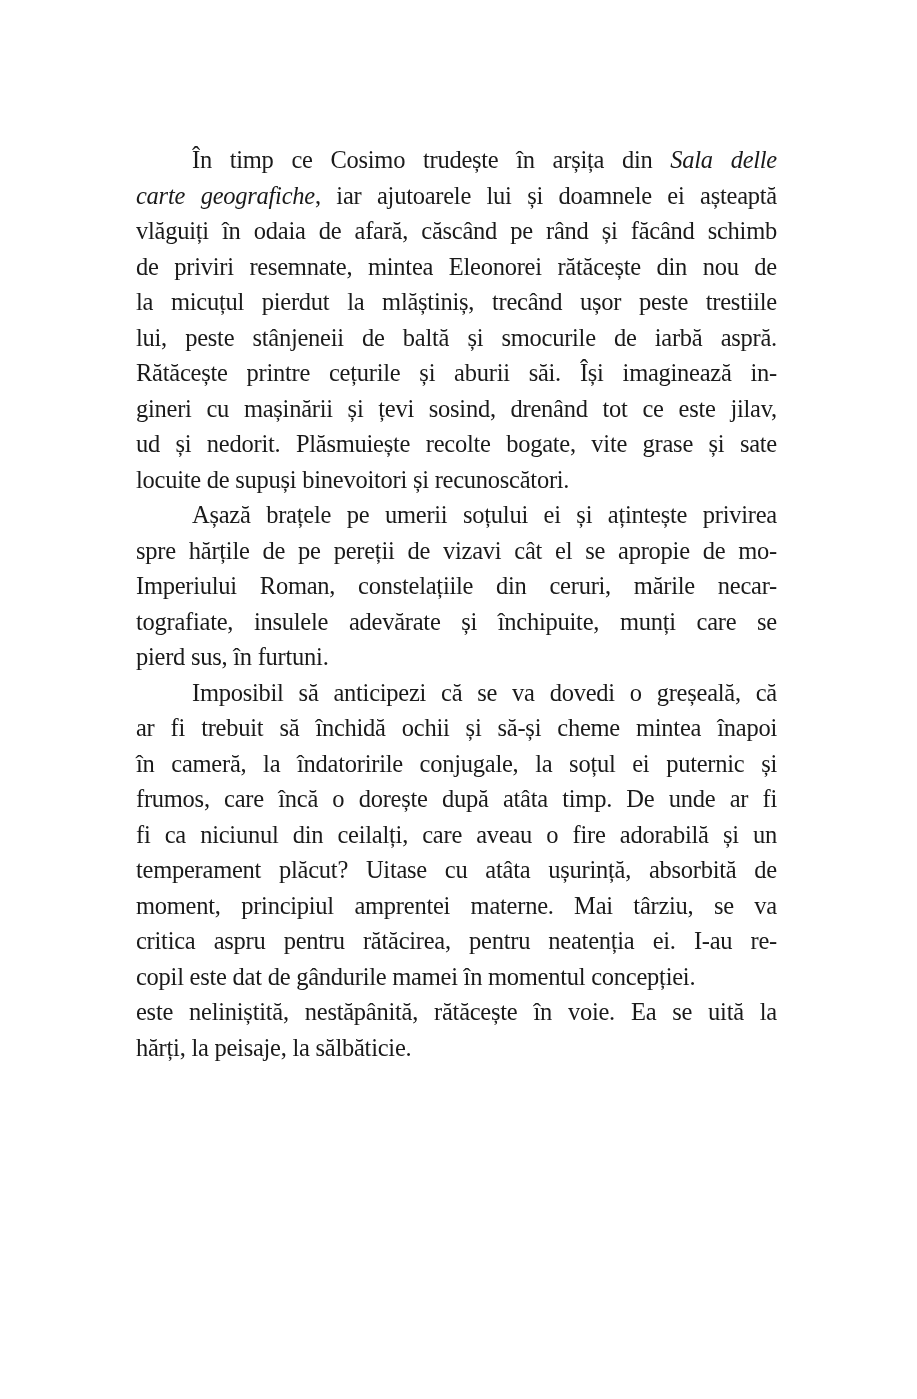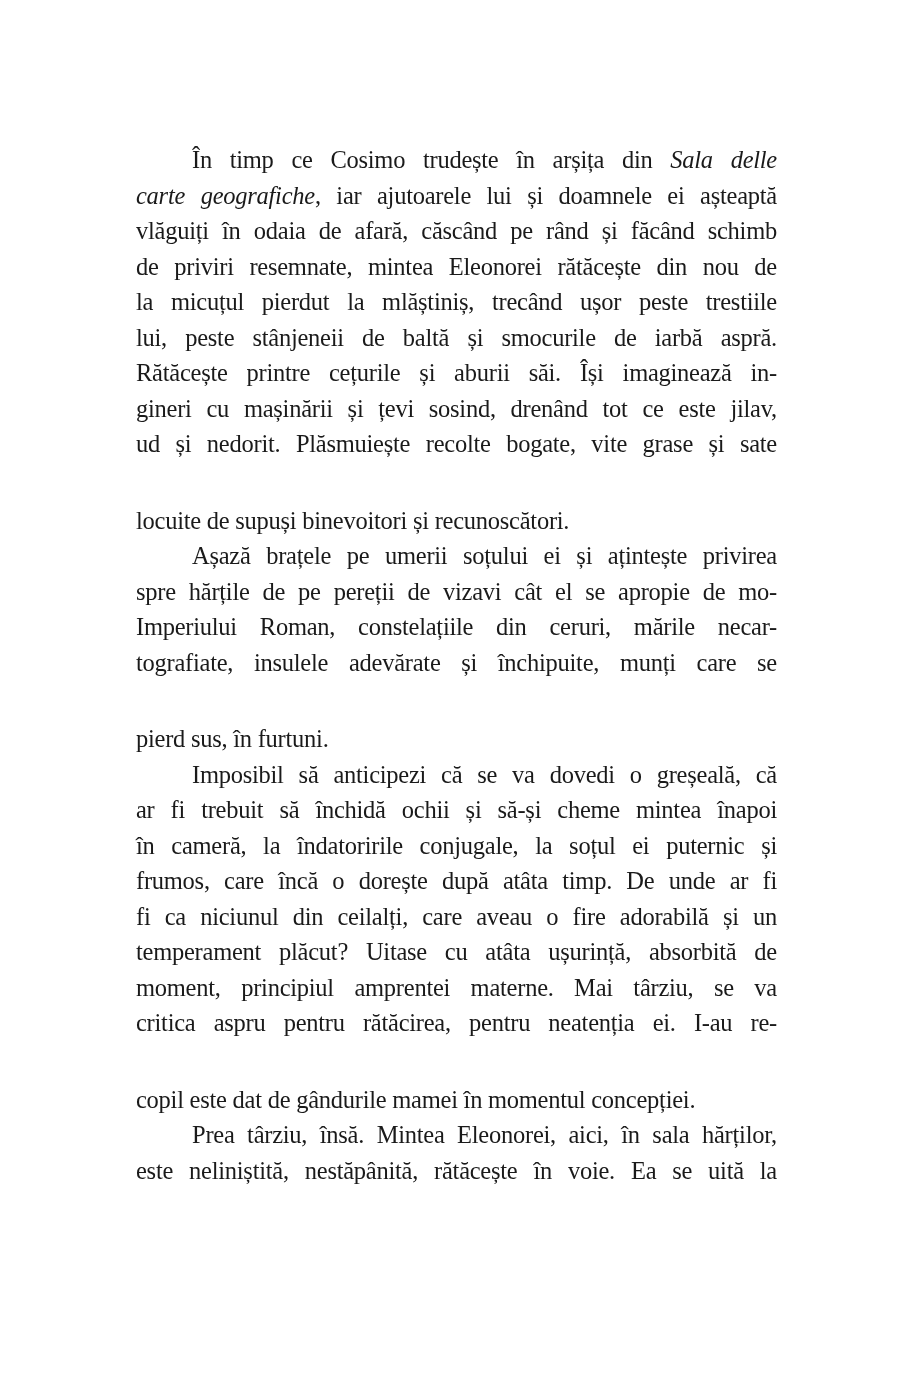--- a/index.html
+++ b/index.html
@@ -36,21 +36,20 @@
   }
   .line {
     text-align: justify;
     text-align-last: justify;
   }
   .line.first {
     text-indent: 56px;
   }
   .line.para-end {
     text-align-last: left;
-    margin-top: 41px;
   }
   .italic {
     font-style: italic;
   }
   .footer {
     position: absolute;
     left: 136px;
     top: 1286px;
     width: 641px;
     display: flex;
@@ -99,21 +98,20 @@
         <div class="line"><span>ar fi trebuit să închidă ochii și să-și cheme mintea înapoi</span></div>
         <div class="line"><span>în cameră, la îndatoririle conjugale, la soțul ei puternic și</span></div>
         <div class="line"><span>frumos, care încă o dorește după atâta timp. De unde ar fi</span></div>
         <div class="line"><span>fi ca niciunul din ceilalți, care aveau o fire adorabilă și un</span></div>
         <div class="line"><span>temperament plăcut? Uitase cu atâta ușurință, absorbită de</span></div>
         <div class="line"><span>moment, principiul amprentei materne. Mai târziu, se va</span></div>
         <div class="line"><span>critica aspru pentru rătăcirea, pentru neatenția ei. I-au re-</span></div>
         <div class="line para-end"><span>copil este dat de gândurile mamei în momentul concepției.</span></div>
       </div>
       <div class="paragraph">
-        <div class="line first"><span>Prea târziu, însă. Mintea Eleonorei, aici, în sala hărților,</span></div>
         <div class="line"><span>este neliniștită, nestăpânită, rătăcește în voie. Ea se uită la</span></div>
         <div class="line para-end"><span>hărți, la peisaje, la sălbăticie.</span></div>
       </div>
     </main>
   <footer class="footer">
     <span class="pagenum">20</span>
     <span class="running-title">Portretul căsătoriei</span>
   </footer>
 </div>
 

